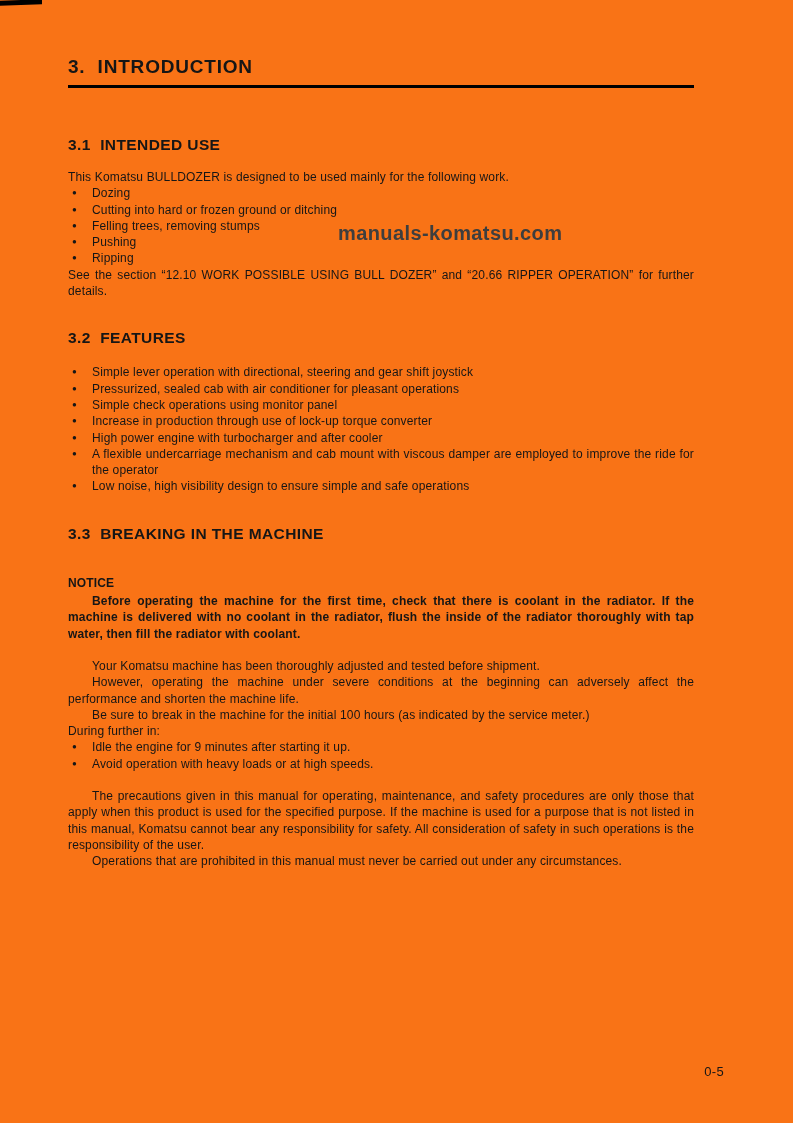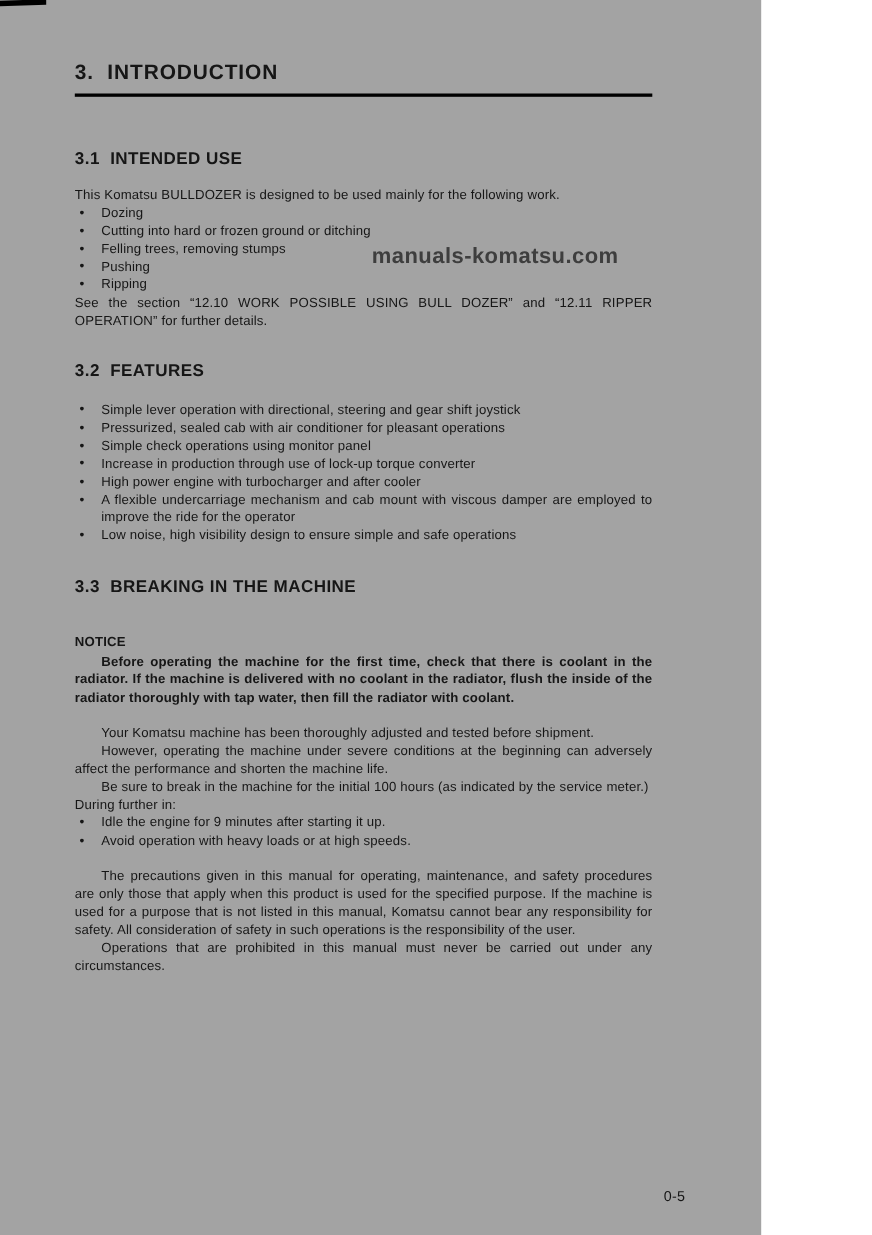--- a/index.html
+++ b/index.html
@@ -1,20 +1,20 @@
 <!DOCTYPE html>
 <html><head>
 <meta charset="utf-8">
 <style>
   html, body { margin: 0; padding: 0; background: #ffffff; }
   .page {
     position: relative;
-    width: 692px;
+    width: 793px;
     height: 1123px;
-    background: #a3a3a3;
+    background: #f97316;
     box-sizing: border-box;
     padding: 56px 99px 0 68px;
     font-family: "Liberation Sans", sans-serif;
     color: #161616;
     overflow: hidden;
   }
   .scan-artifact {
     position: absolute;
     left: 0; top: 0;
     width: 42px; height: 5px;
@@ -87,21 +87,21 @@
     font-size: 20px;
     font-weight: bold;
     color: #3e3e3e;
     letter-spacing: 0.4px;
     white-space: nowrap;
     pointer-events: none;
   }
   .page-number {
     position: absolute;
     right: 69px;
-    bottom: 28px;
+    bottom: 44px;
     font-size: 13px;
     letter-spacing: 0.3px;
   }
 </style>
 </head>
 <body>
 
 <div class="page">
 
   <div class="scan-artifact"></div>
@@ -113,21 +113,21 @@
   <section class="sec-1">
     <h2>3.1  INTENDED USE</h2>
     <p class="intro-para">This Komatsu BULLDOZER is designed to be used mainly for the following work.</p>
     <ul class="dot-list">
       <li>Dozing</li>
       <li>Cutting into hard or frozen ground or ditching</li>
       <li>Felling trees, removing stumps</li>
       <li>Pushing</li>
       <li>Ripping</li>
     </ul>
-    <p>See the section “12.10 WORK POSSIBLE USING BULL DOZER” and “12.11 RIPPER OPERATION” for further details.</p>
+    <p>See the section “12.10 WORK POSSIBLE USING BULL DOZER” and “20.66 RIPPER OPERATION” for further details.</p>
   </section>
 
   <section class="sec-2">
     <h2>3.2  FEATURES</h2>
     <ul class="dot-list after-heading">
       <li>Simple lever operation with directional, steering and gear shift joystick</li>
       <li>Pressurized, sealed cab with air conditioner for pleasant operations</li>
       <li>Simple check operations using monitor panel</li>
       <li>Increase in production through use of lock-up torque converter</li>
       <li>High power engine with turbocharger and after cooler</li>

